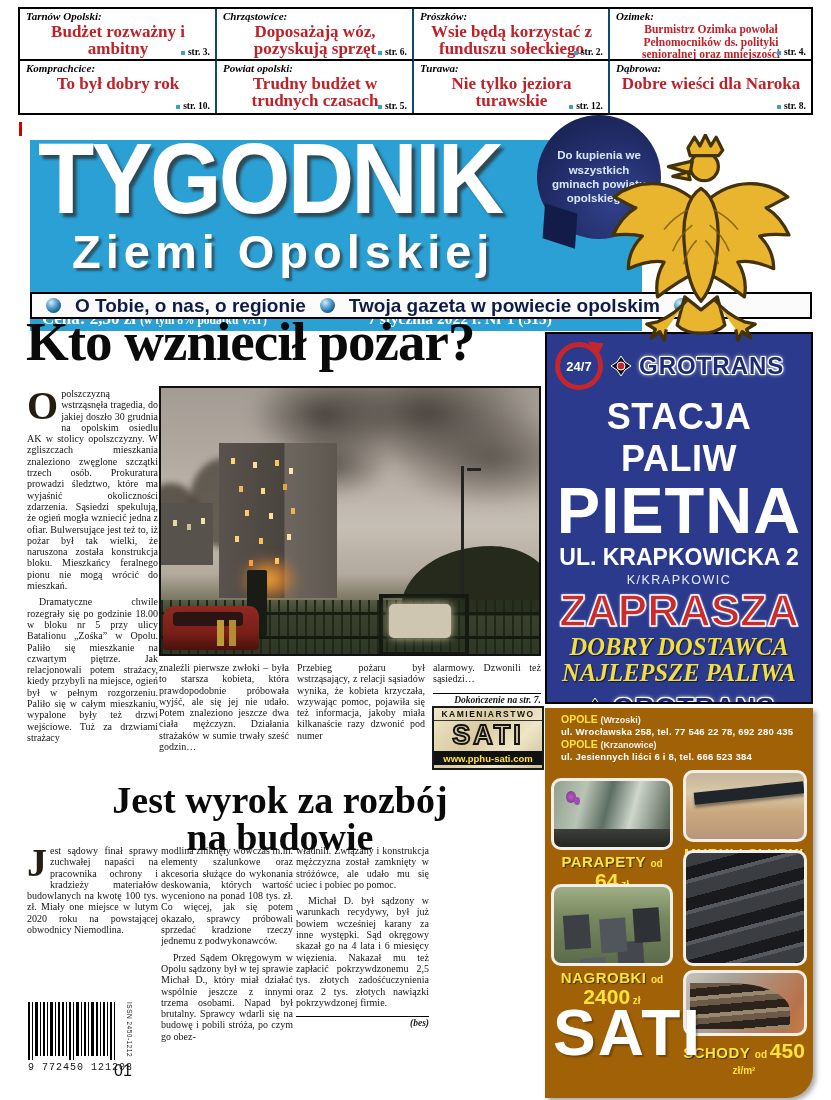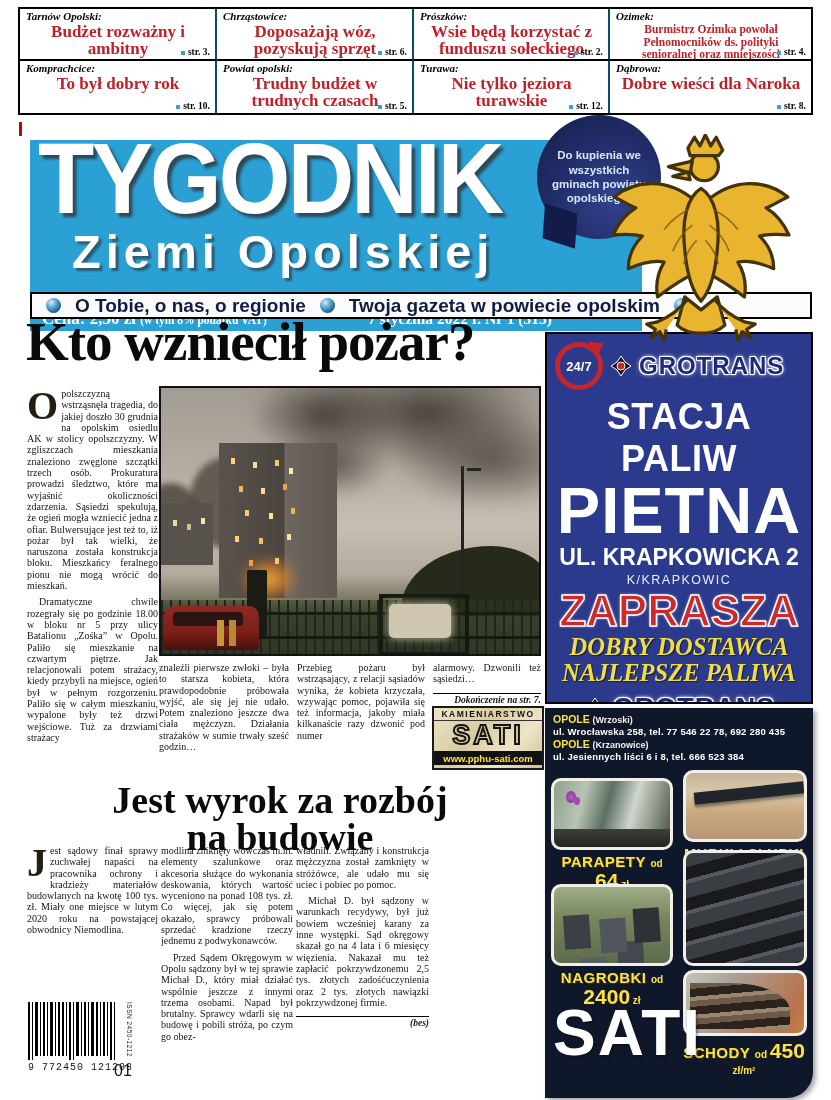--- a/index.html
+++ b/index.html
@@ -169,22 +169,22 @@
     position:absolute; left:432px; top:706px; width:112px; height:64px;
     background:linear-gradient(135deg,#efe6c8 0%,#d9cba2 40%,#efe6c8 70%,#cdbd92 100%);
     border:2px solid #1a1a1a; text-align:center; z-index:2; overflow:hidden;
     font-family:"Liberation Sans", sans-serif;
   }
   .sl-top { font-size:8.5px; font-weight:bold; letter-spacing:1.5px; color:#111; border-bottom:1px solid #333; padding:1px 0; }
   .sl-brand { font-size:27px; font-weight:bold; line-height:1; color:#d8c9a0; -webkit-text-stroke:2px #141414; letter-spacing:3px; padding-top:1px; }
   .sl-url { background:#111; color:#ffe23c; font-size:9.5px; font-weight:bold; margin-top:2px; padding:1.5px 0; }
   .ad-sati {
     position:absolute; left:545px; top:708px; width:268px; height:390px;
-    background:#0f172a; border-radius:0 0 26px 0; overflow:hidden;
-    font-family:"Liberation Sans", sans-serif; box-shadow:3px 3px 5px rgba(0,0,0,.35);
+    background:#a16207; border-radius:0 0 26px 0; overflow:hidden;
+    font-family:"Liberation Sans", sans-serif; box-shadow:3px 3px 5px rgba(0,0,0,.35);padding-left:8px;
   }
   .contacts { padding:5px 4px 0 8px; font-size:9.5px; font-weight:bold; line-height:1.25; color:#fff; }
   .c-city { color:#ffe23c; font-size:10.5px; }
   .c-loc { color:#f3efe8; font-size:9px; }
   .c-addr { display:block; color:#fff; letter-spacing:.2px; }
   .ph { position:absolute; border:3px solid #f2efe9; border-radius:10px; overflow:hidden; }
   .ph.window { left:6px; top:70px; width:122px; height:72px;
     background:linear-gradient(105deg,#8fa08d 0%,#b9c4b4 25%,#5d6e62 45%,#cfd6cc 65%,#42503f 100%); }
   .ph.window::after { content:""; position:absolute; left:12px; top:10px; width:10px; height:12px; border-radius:50%;
     background:radial-gradient(circle,#b65fc2 0%,#8e3b9e 70%); box-shadow:6px 4px 0 -2px #a04bb0; }

